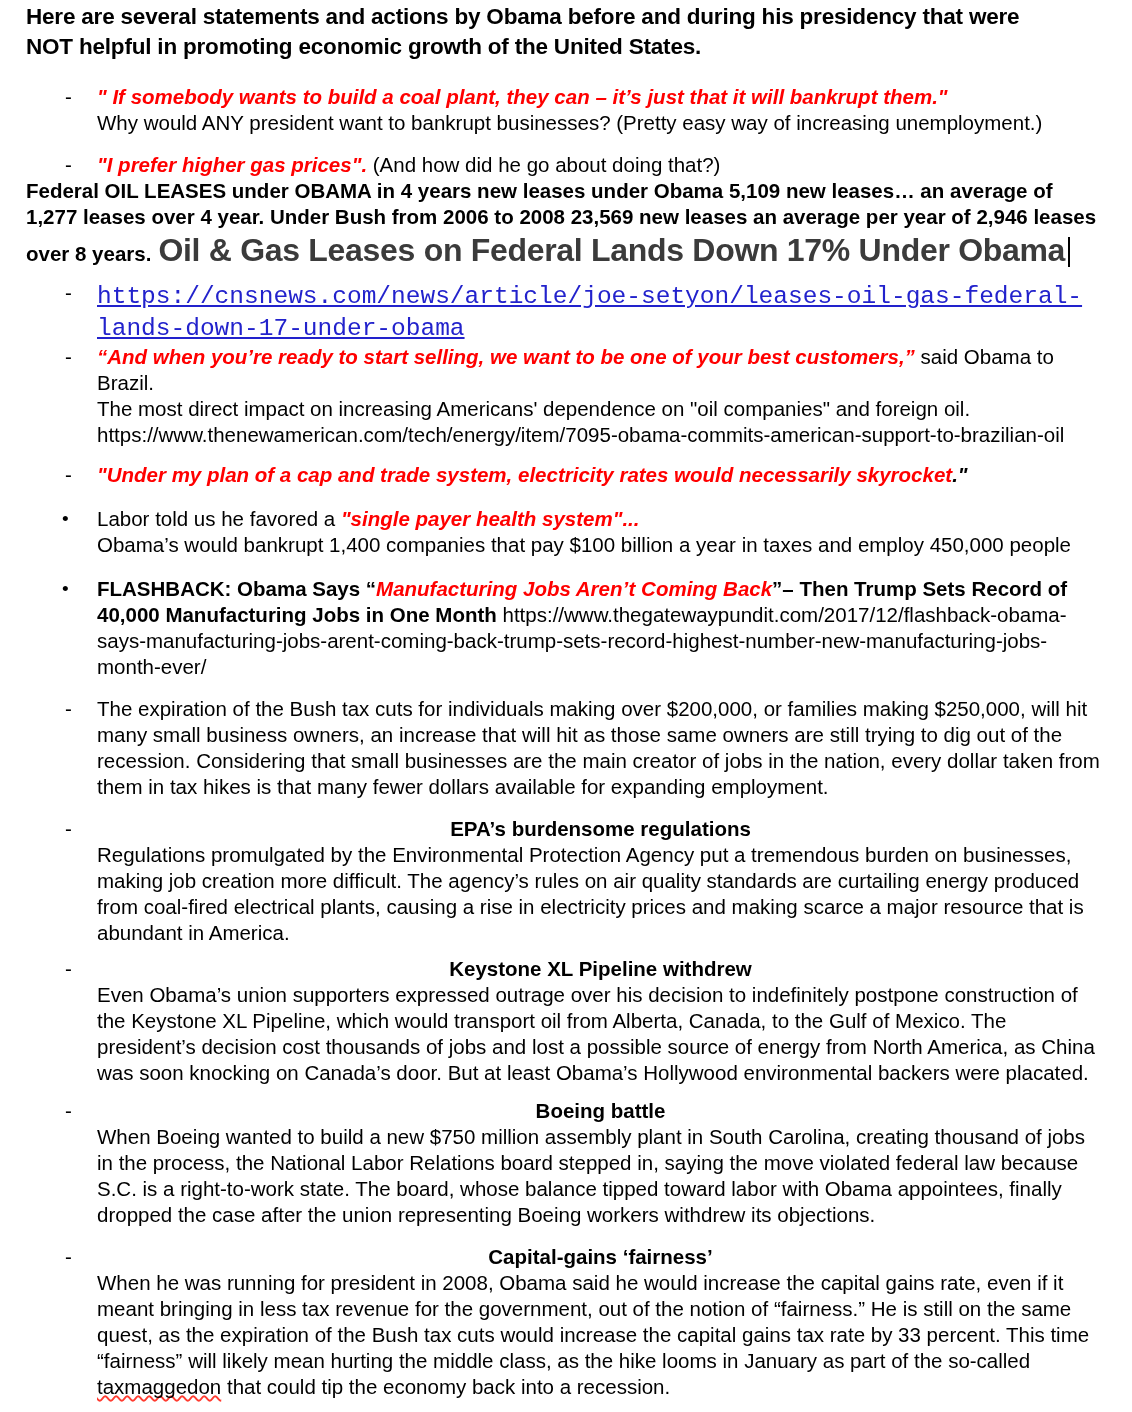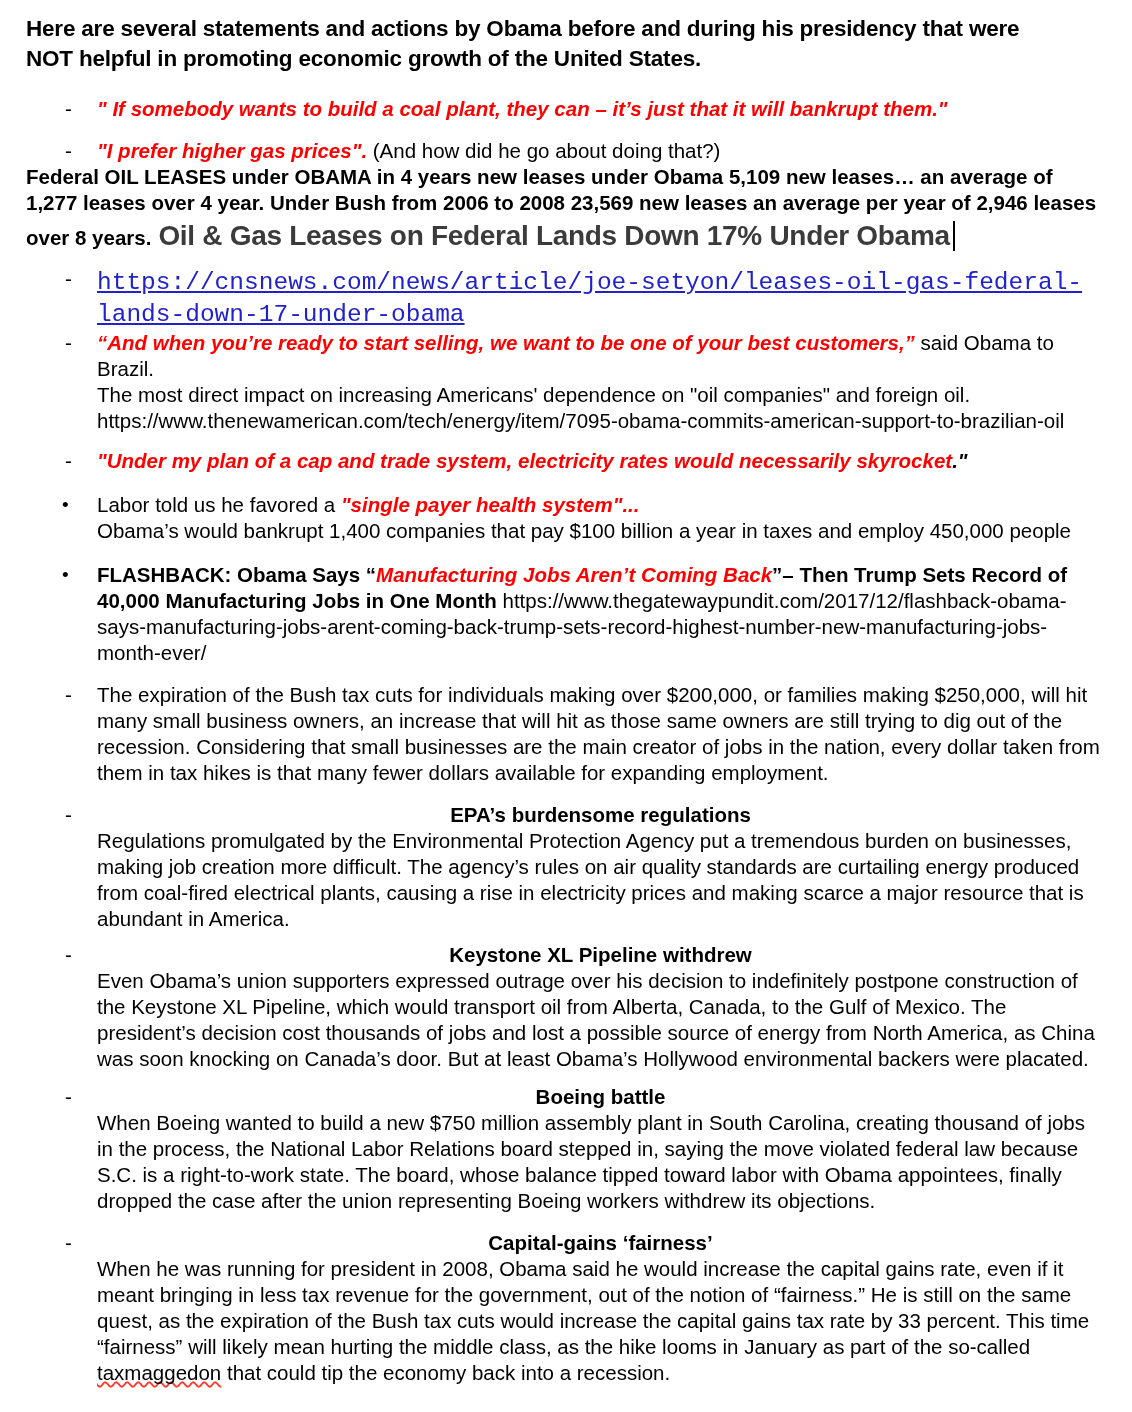--- a/index.html
+++ b/index.html
@@ -8,40 +8,40 @@
     --hgray:#3b3b3b;
     --squig:#ff3b30;
   }
   *{box-sizing:border-box;}
   html,body{margin:0;padding:0;background:#ffffff;}
   body{
     width:1132px;height:1412px;overflow:hidden;
     font-family:"Liberation Sans","DejaVu Sans",sans-serif;
     font-size:20.5px;line-height:26px;color:#000;
   }
-  .page{padding:14px 28px 0 26px;width:1132px;}
+  .page{padding:2px 28px 0 26px;width:1132px;}
 
   .doc-title{
     margin:0 0 22px 0;
     font-weight:bold;font-size:22.5px;line-height:30px;letter-spacing:-0.2px;
   }
 
   
   .li{position:relative;padding-left:71px;margin:0;}
   .marker{position:absolute;left:39px;top:0;width:20px;}
   .marker.dot{left:36px;font-size:19px;}
   .line{margin:0;}
 
   .red{color:var(--red);font-weight:bold;font-style:italic;}
   .b{font-weight:bold;text-align:center;}
   .black-bi{font-weight:bold;font-style:italic;color:#000;}
 
   .federal{margin:0 0 10px 0;font-weight:bold;}
   .headline{
-    font-size:28px;line-height:40px;color:var(--hgray);
+    font-size:32px;line-height:40px;color:var(--hgray);
     letter-spacing:-0.3px;margin-left:7px;white-space:nowrap;
   }
   .caret{
     display:inline-block;width:2px;height:30px;background:#000;
     vertical-align:-6px;margin-left:3px;
   }
 
   a.link{color:var(--link);text-decoration:underline;cursor:pointer;}
   a.link.serif{
     font-family:Liberation Mono, monospace;
@@ -71,20 +71,21 @@
 </head>
 <body>
 
 <div class="page">
 
   <p class="doc-title"><span>Here are several statements and actions by Obama before and during his presidency that were</span><br><span>NOT helpful in promoting economic growth of the United States.</span></p>
 
   <div class="li mb16">
     <span class="marker">-</span>
     <div class="line"><span class="red">" If somebody wants to build a coal plant, they can – it’s just that it will bankrupt them."</span></div>
+    <div class="line">Why would ANY president want to bankrupt businesses? (Pretty easy way of increasing unemployment.)</div>
   </div>
 
   <div class="li mb0">
     <span class="marker">-</span>
     <div class="line"><span class="red">"I prefer higher gas prices". </span><span>(And how did he go about doing that?)</span></div>
   </div>
 
   <p class="federal mb10"><span>Federal OIL LEASES under OBAMA in 4 years new leases under Obama 5,109 new leases… an average of 1,277 leases over 4 year.  Under Bush from 2006 to 2008 23,569 new leases an average per year of 2,946 leases over 8 years.</span><span class="headline">Oil &amp; Gas Leases on Federal Lands Down 17% Under Obama</span><span class="caret"></span></p>
 
   <div class="li mb0">

